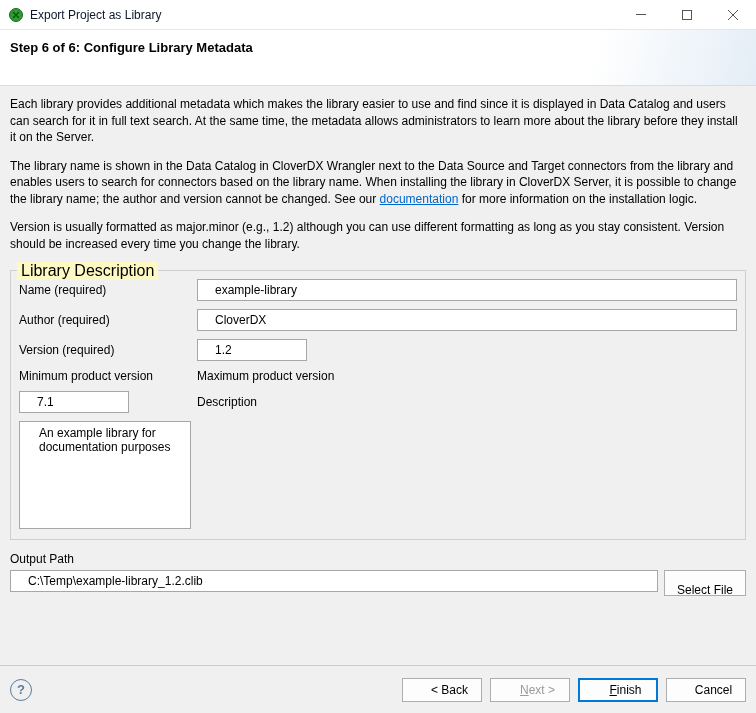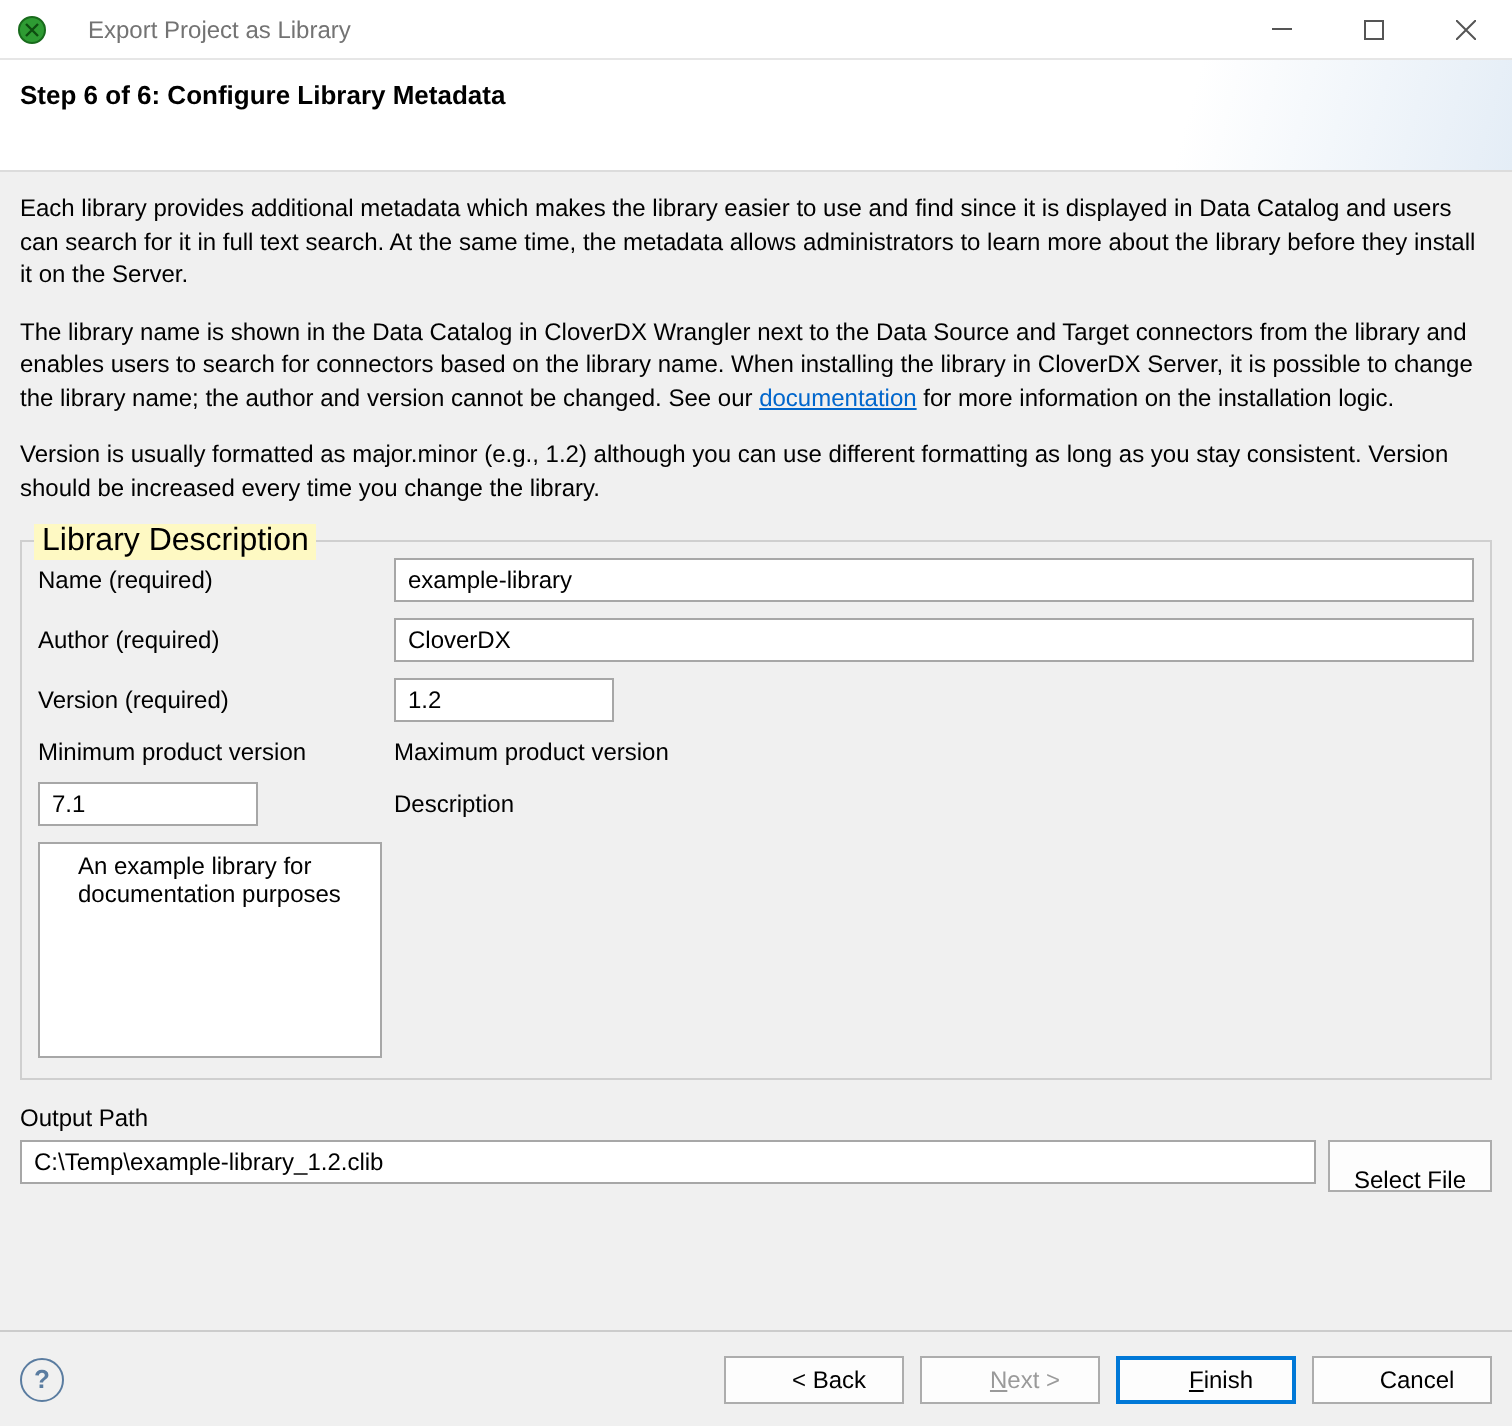--- a/index.html
+++ b/index.html
@@ -16,21 +16,21 @@
   }
   
   .titlebar {
     height: 30px;
     background: #ffffff;
     display:flex; align-items:center;
     padding: 0 0 0 8px;
     border-bottom: 1px solid #e6e6e6;
   }
   .titlebar .app-icon { width:16px; height:16px; display:flex; align-items:center; justify-content:center; }
-  .titlebar .title { margin-left:20px; color:#737373; }
+  .titlebar .title { margin-left:6px; color:#0f172a; }
   .titlebar .spacer { flex:1; }
   .win-btn { width:46px; height:30px; display:flex; align-items:center; justify-content:center; color:#555; }
   .win-btn svg { width:10px; height:10px; }
   .win-btn.min svg { width:10px; height:1px; }
   
   .header {
     height: 56px;
     background: linear-gradient(105deg, #ffffff 0%, #ffffff 78%, #e4edf6 100%);
     border-bottom: 1px solid #dcdcdc;
     padding: 10px 12px 0 10px;
@@ -64,21 +64,21 @@
     grid-template-columns: 172px 1fr;
     row-gap:8px;
     column-gap:6px;
     align-items:center;
   }
   .form-grid .lbl { white-space:nowrap; }
   .text-input {
     width:100%;
     height:22px;
     border:1px solid #a7a7a7;
-    padding:1px 6px;
+    padding:1px 17px;
     font: inherit;
     background:#fff;
   }
   .text-input.short { width:110px; }
   .desc-area {
     width:100%; height:108px;
     border:1px solid #a7a7a7;
     padding:4px 19px;
     font: inherit;
     background:#fff;
@@ -111,21 +111,21 @@
     background:#f0f0f0;
   }
   .footer .left { flex:1; display:flex; align-items:center; }
   .help-circle {
     width:22px; height:22px; border:1.5px solid #5a7ca0; border-radius:50%;
     display:flex; align-items:center; justify-content:center;
     color:#5a7ca0; font-weight:bold; font-size:13px;
     cursor:pointer;
   }
   .wiz-btn {
-    width:90px; height:24px;
+    width:80px; height:24px;
     background:#fdfdfd;
     border:1px solid #adadad;
     font:inherit;
     cursor:pointer;
     padding-left:21px;
   }
   .wiz-btn:disabled { color:#9a9a9a; cursor:default; }
   .wiz-btn.default { border:1px solid #0078d7; outline:1px solid #0078d7; outline-offset:-2px; }
   .underline-key { text-decoration:underline; }
 </style>

